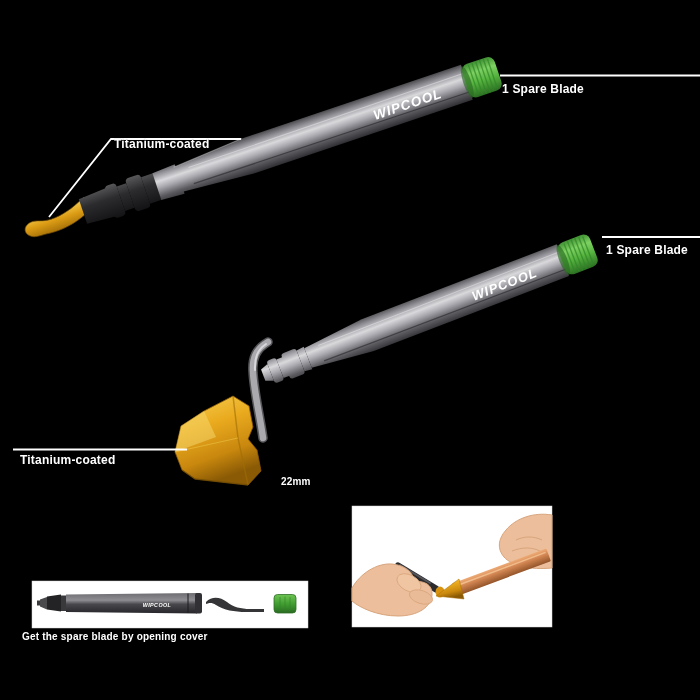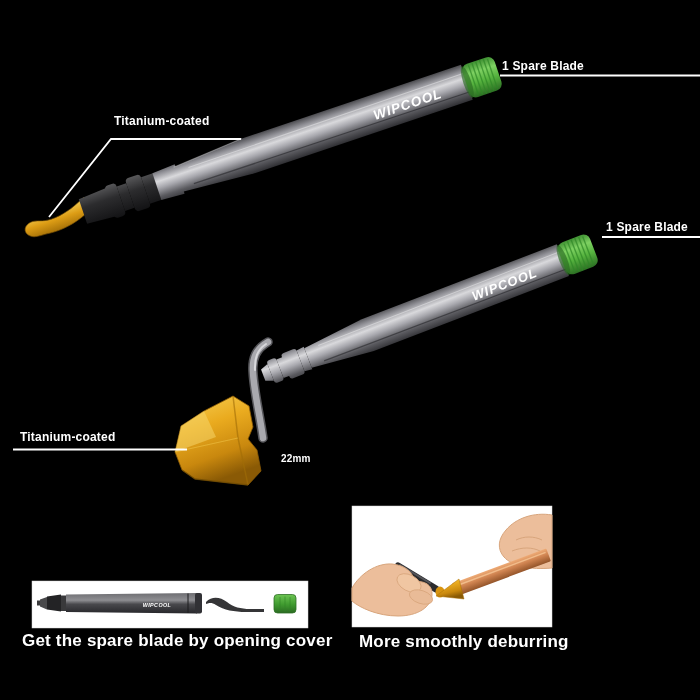--- a/index.html
+++ b/index.html
@@ -3,25 +3,25 @@
 <meta charset="utf-8">
 <style>
   html,body{margin:0;padding:0;background:#000;}
   .canvas{
     position:relative;width:700px;height:700px;background:#000;
     overflow:hidden;font-family:"Liberation Sans",sans-serif;
   }
   .layer{position:absolute;left:0;top:0;}
   .anno{
     position:absolute;color:#fff;font-weight:bold;font-size:12px;
-    letter-spacing:.2px;white-space:nowrap;text-shadow:0 0 1px rgba(0,0,0,.6);
+    letter-spacing:.2px;white-space:nowrap;text-shadow:0 0 1px rgba(0,0,0,.6);margin-top:23px;
   }
   .anno.small{font-size:10px;text-align:right;}
   .caption{
-    position:absolute;color:#fff;font-weight:bold;font-size:17px;
+    position:absolute;color:#fff;font-weight:bold;font-size:10px;
     letter-spacing:.2px;white-space:nowrap;
   }
   svg text.logo{
     font-family:"Liberation Sans",sans-serif;font-weight:bold;
     font-style:italic;fill:#ffffff;letter-spacing:1px;
   }
   svg text.logo-mini{
     font-family:"Liberation Sans",sans-serif;font-weight:bold;
     font-style:italic;fill:#ffffff;letter-spacing:.4px;
   }
@@ -217,14 +217,13 @@
   <div class="anno" style="left:502px;top:59px;">1 Spare Blade</div>
 
   <div class="anno" style="left:606px;top:220px;">1 Spare Blade</div>
 
   <div class="anno" style="left:20px;top:430px;">Titanium-coated</div>
 
   <div class="anno small" style="left:281px;top:453px;">22mm</div>
 
   <div class="caption" style="left:22px;top:631px;">Get the spare blade by opening cover</div>
 
-  <div class="caption" style="left:359px;top:632px;">More smoothly deburring</div>
 </div>
 
 </body></html>

